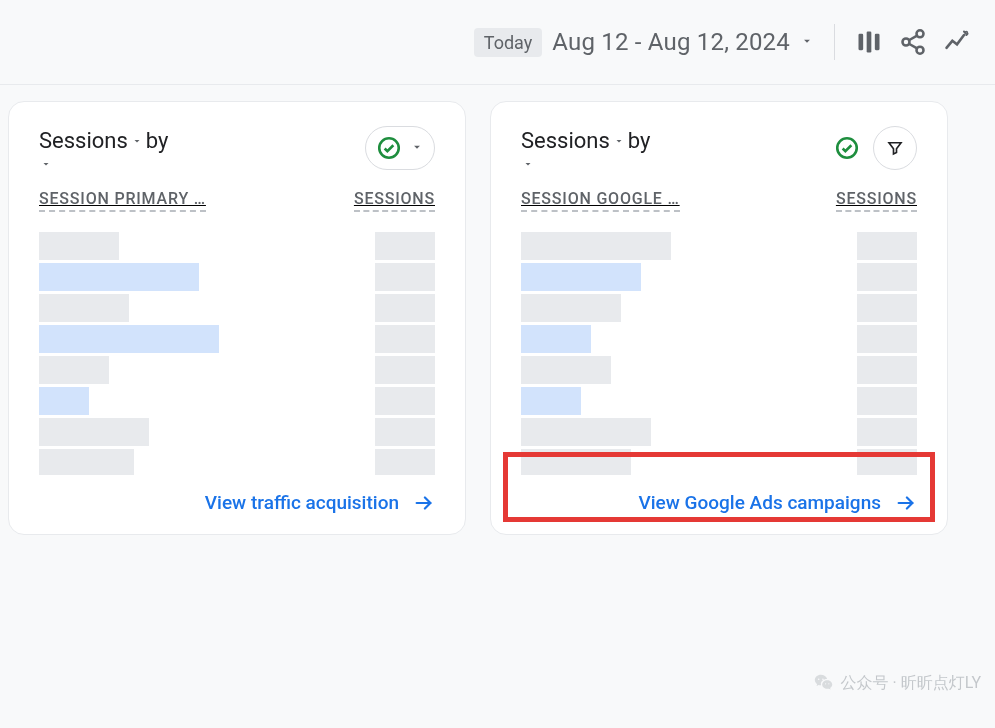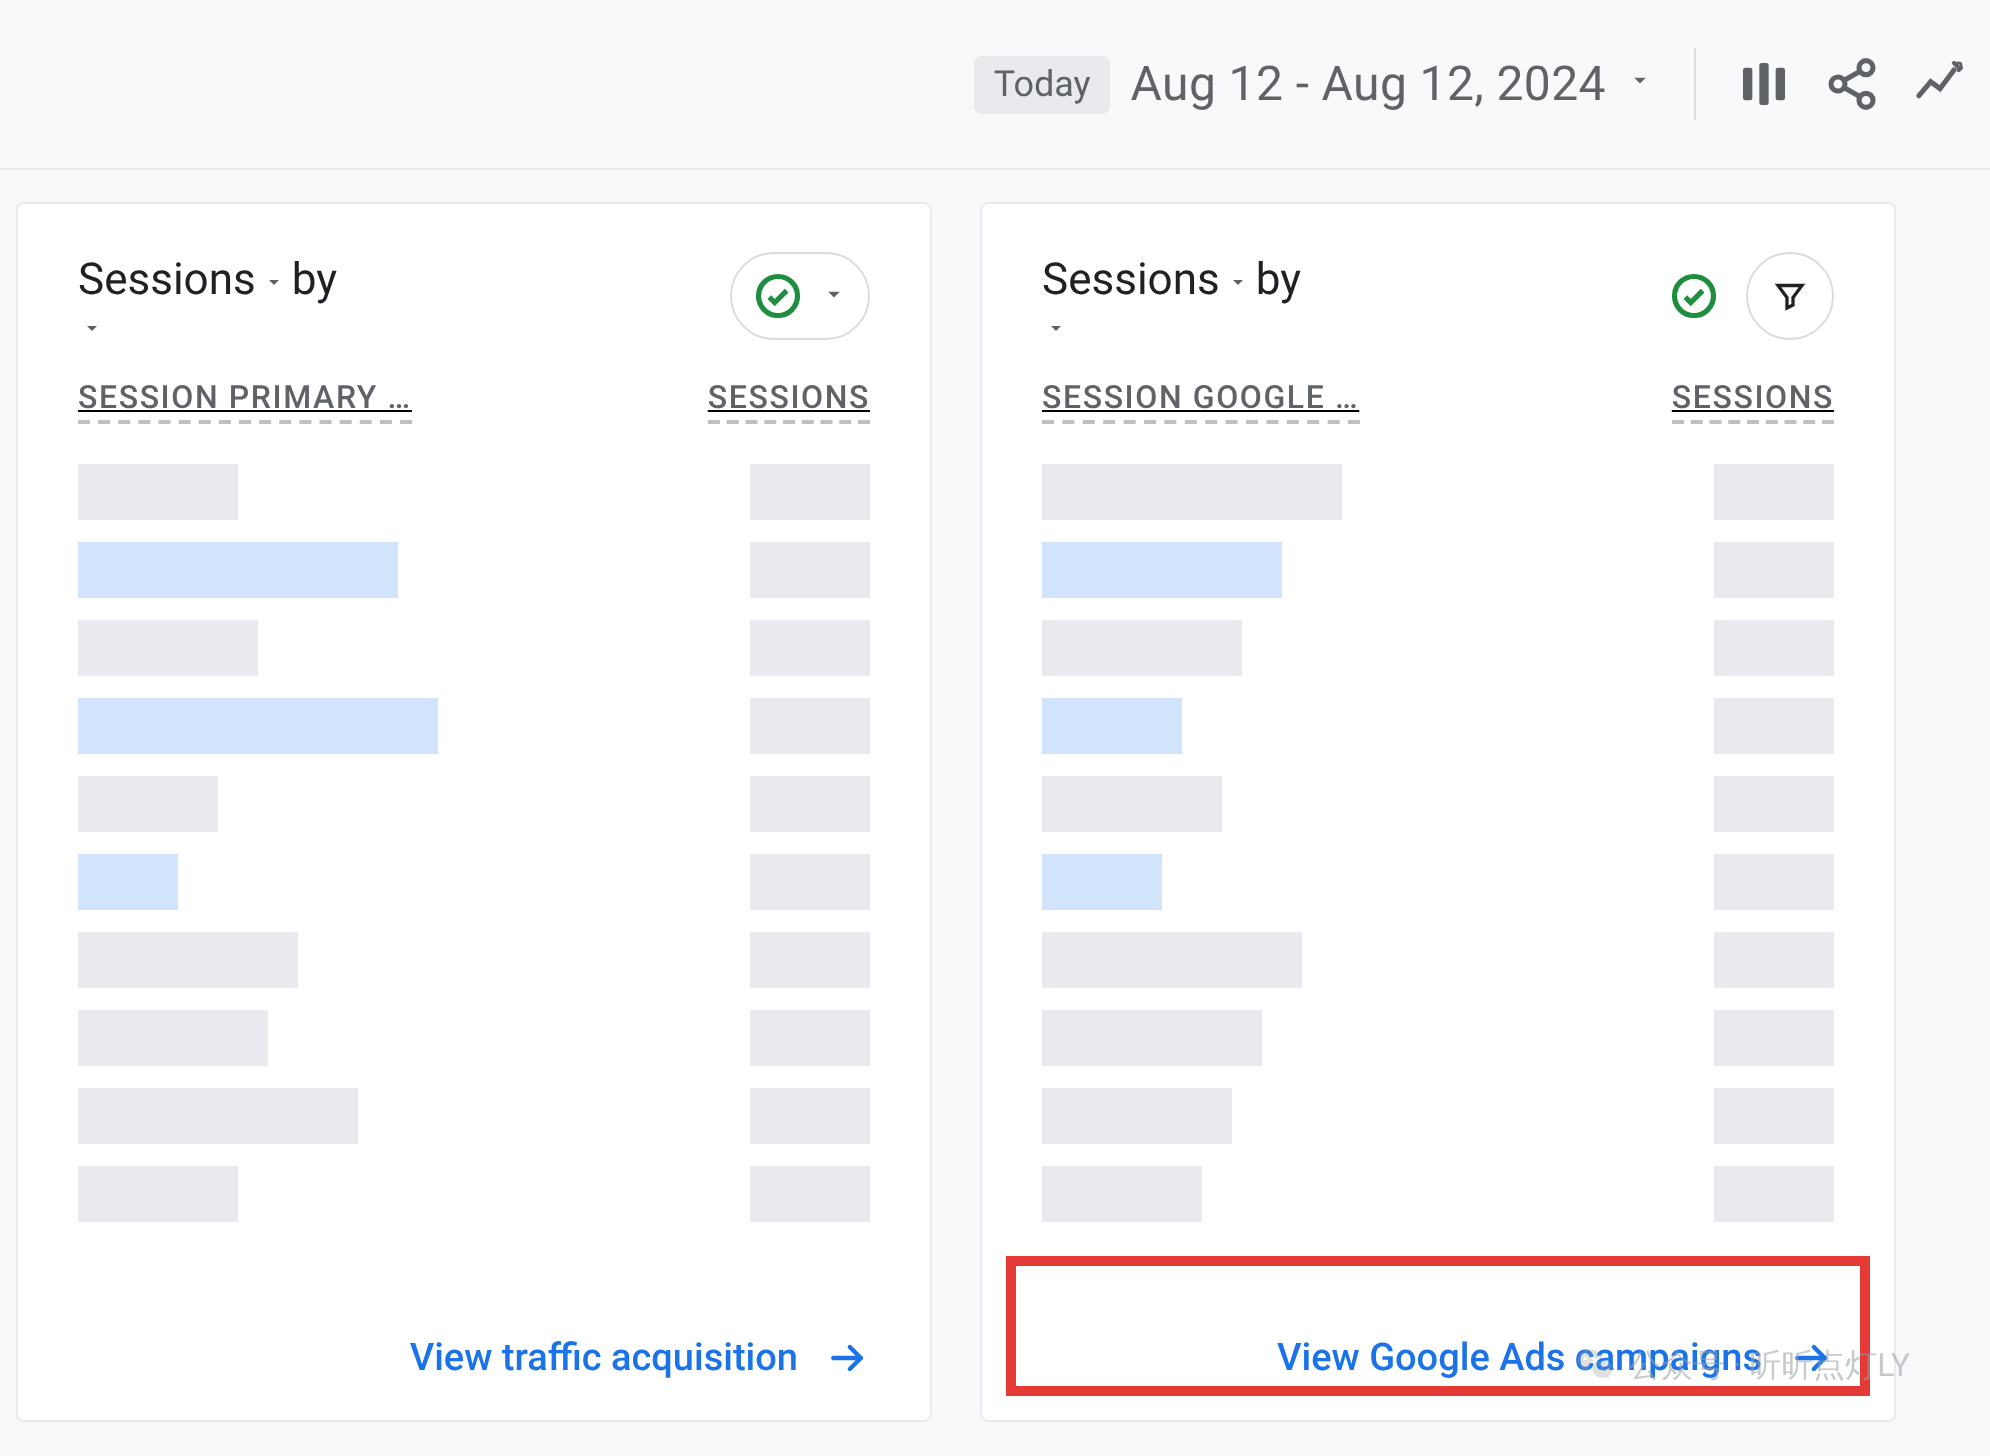--- a/index.html
+++ b/index.html
@@ -8,21 +8,21 @@
       background: #f8f9fa;
       width: 995px;
       height: 728px;
       overflow: hidden;
       position: relative;
     }
     .top-toolbar {
       display: flex;
       align-items: center;
       justify-content: flex-end;
-      padding: 12px 11px;
+      padding: 12px 24px;
       background: #f8f9fa;
       border-bottom: 1px solid #e8eaed;
       height: 85px;
       gap: 16px;
     }
     .date-picker {
       display: flex;
       align-items: center;
       gap: 10px;
       cursor: pointer;
@@ -59,23 +59,23 @@
       justify-content: center;
     }
     .cards-container {
       display: flex;
       gap: 24px;
       padding: 16px 8px;
     }
     .card {
       background: #fff;
       border: 1px solid #e8eaed;
-      border-radius: 4px;
+      border-radius: 16px;
       width: 458px;
-      height: 610px;
+      height: 434px;
       padding: 24px 30px 20px 30px;
       display: flex;
       flex-direction: column;
       position: relative;
     }
     .card-header {
       display: flex;
       justify-content: space-between;
       align-items: flex-start;
       margin-bottom: 18px;
@@ -194,21 +194,21 @@
       border: 5px solid #e53935;
       bottom: 12px;
       left: 12px;
       right: 12px;
       height: 70px;
       pointer-events: none;
     }
     .watermark {
       position: absolute;
       bottom: 34px;
-      right: 40px;
+      right: 14px;
       display: flex;
       align-items: center;
       gap: 6px;
       color: #9aa0a6;
       font-size: 16px;
       opacity: 0.55;
       pointer-events: none;
     }
     .wechat-icon {
       width: 22px;

